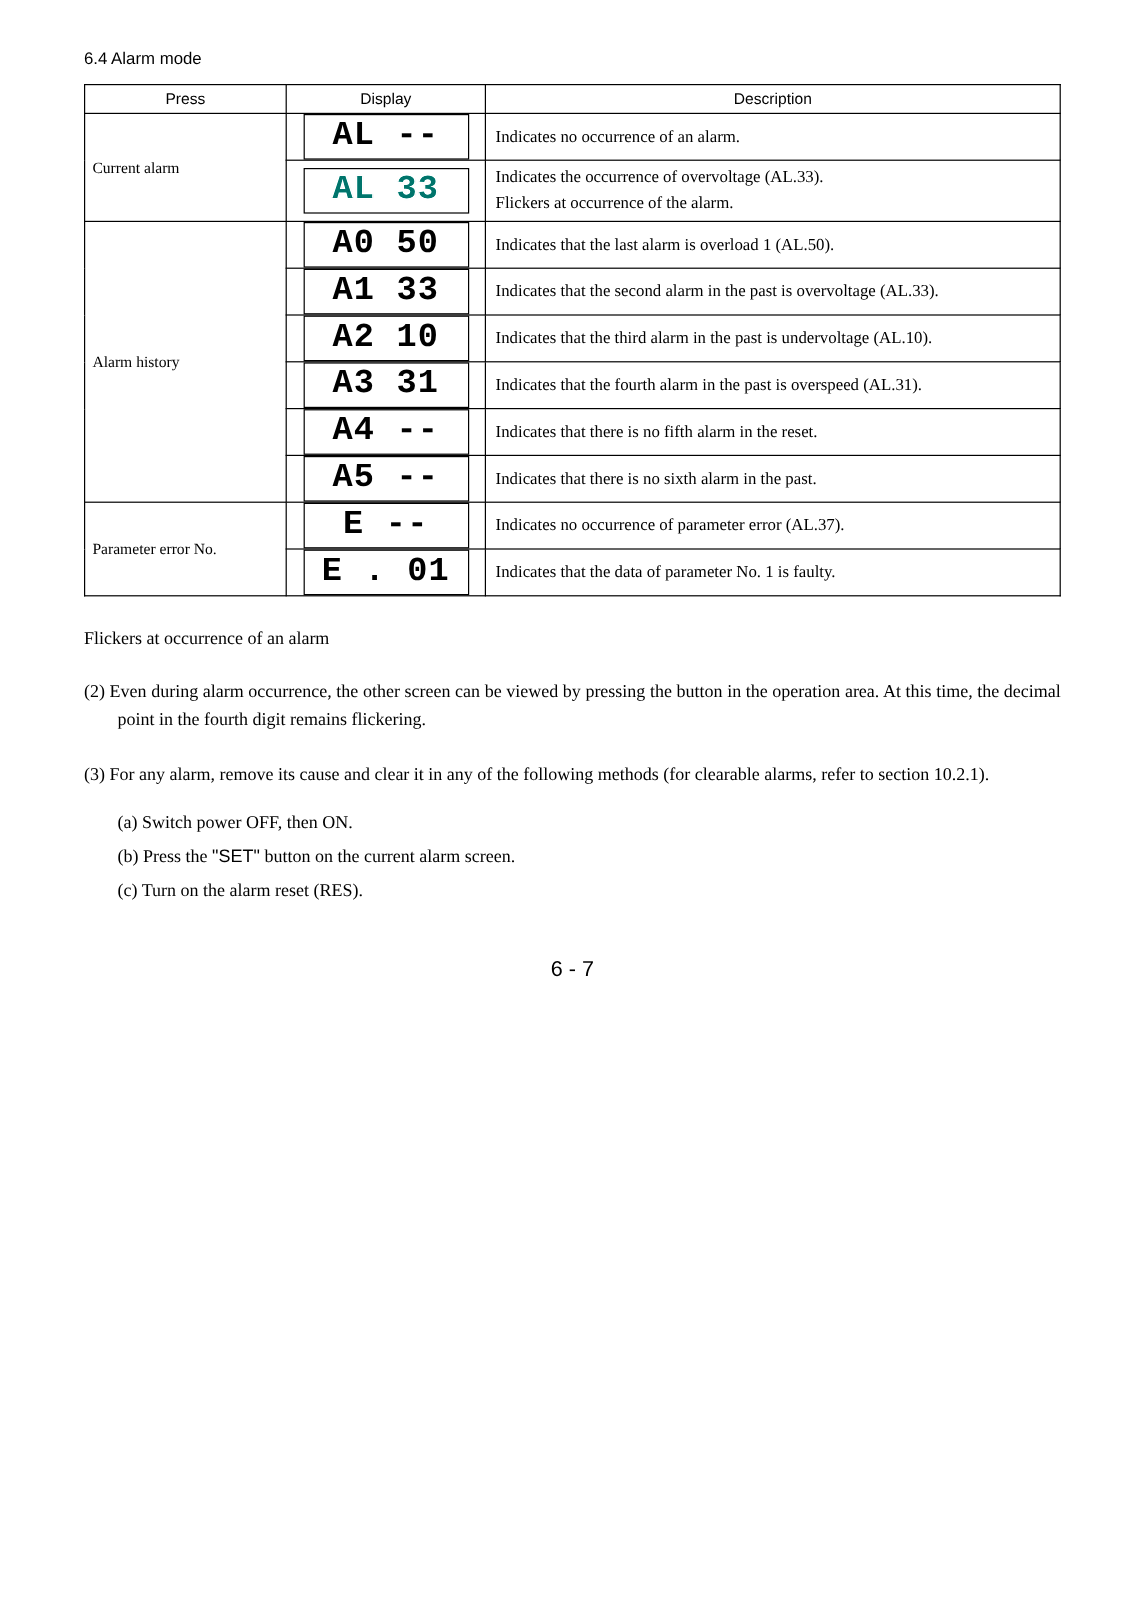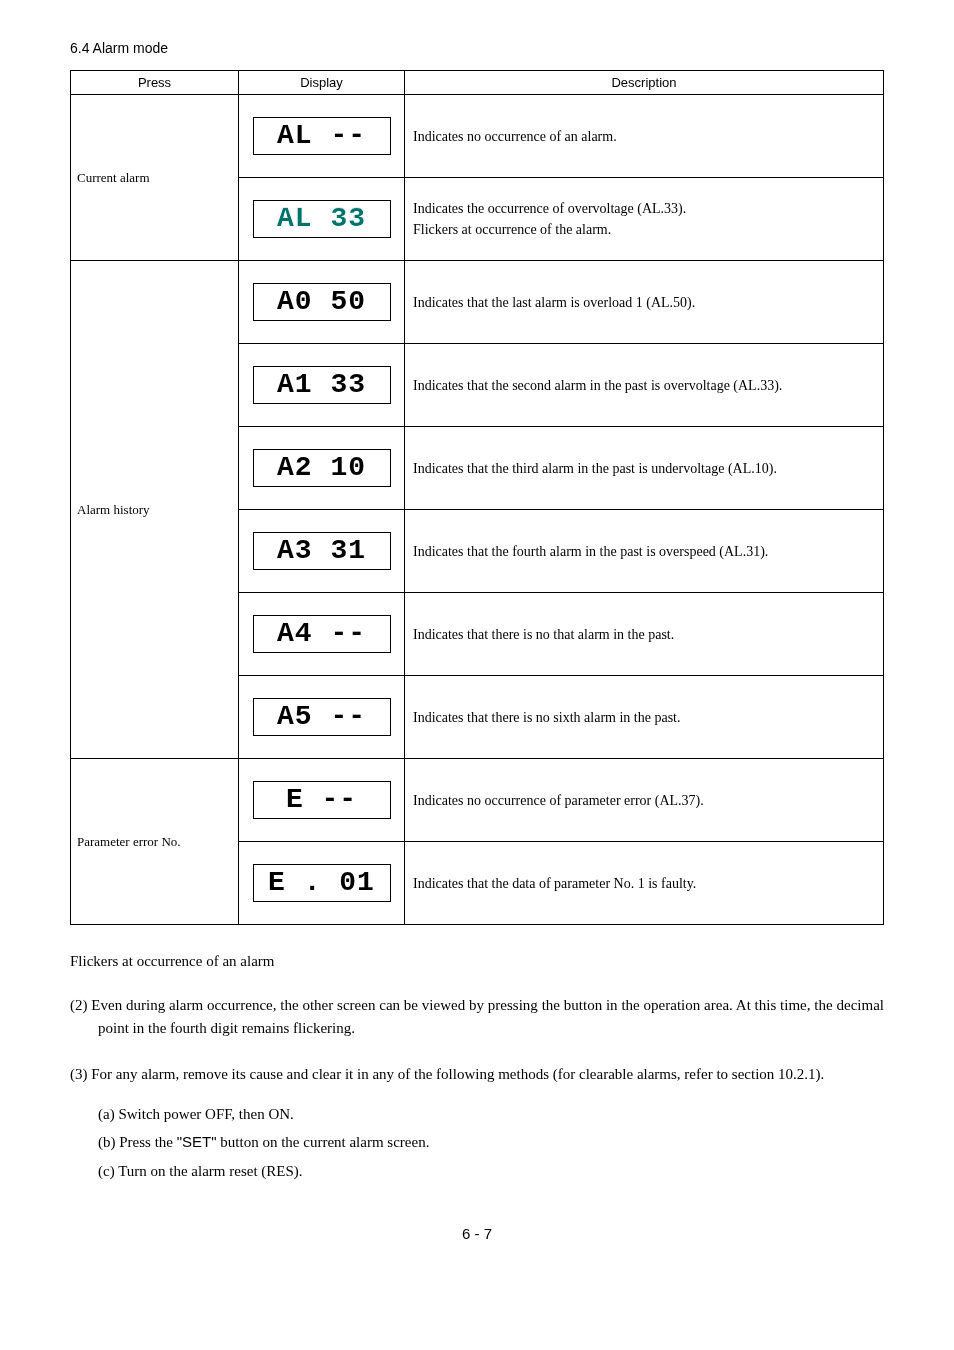--- a/index.html
+++ b/index.html
@@ -51,21 +51,21 @@
   td.name-cell {
     width: 155px;
     font-size: 13px;
     padding: 0 6px;
     vertical-align: middle;
   }
   td.display-cell {
     width: 165px;
     text-align: center;
     vertical-align: middle;
-    padding: 22px 0;
+    padding: 0 0;
   }
   td.desc-cell {
     font-size: 14px;
     padding: 4px 8px;
     vertical-align: middle;
     line-height: 1.5;
   }
   .seg-box {
     display: inline-block;
     border: 1px solid #000;
@@ -99,21 +99,21 @@
     padding-left: 28px;
     text-indent: -28px;
   }
   .sub-item {
     font-size: 15px;
     line-height: 1.9;
     padding-left: 28px;
   }
   .page-num {
     font-family: Arial, Helvetica, sans-serif;
-    font-size: 15px;
+    font-size: 18px;
     text-align: center;
     margin-top: 40px;
   }
 </style>
 </head>
 <body>
 
 <div class="page">
 
 
@@ -150,21 +150,21 @@
         <tr>
           <td class="display-cell"><span class="seg-box"><span class="seg-text">A2  10</span></span></td>
           <td class="desc-cell">Indicates that the third alarm in the past is undervoltage (AL.10).</td>
         </tr>
         <tr>
           <td class="display-cell"><span class="seg-box"><span class="seg-text">A3  31</span></span></td>
           <td class="desc-cell">Indicates that the fourth alarm in the past is overspeed (AL.31).</td>
         </tr>
         <tr>
           <td class="display-cell"><span class="seg-box"><span class="seg-text">A4  --</span></span></td>
-          <td class="desc-cell">Indicates that there is no that alarm in the past.</td>
+          <td class="desc-cell">Indicates that there is no fifth alarm in the reset.</td>
         </tr>
         <tr>
           <td class="display-cell"><span class="seg-box"><span class="seg-text">A5  --</span></span></td>
           <td class="desc-cell">Indicates that there is no sixth alarm in the past.</td>
         </tr>
         <tr>
           <td class="name-cell" rowspan="2">Parameter error No.</td>
           <td class="display-cell"><span class="seg-box"><span class="seg-text">E   --</span></span></td>
           <td class="desc-cell">Indicates no occurrence of parameter error (AL.37).</td>
         </tr>

